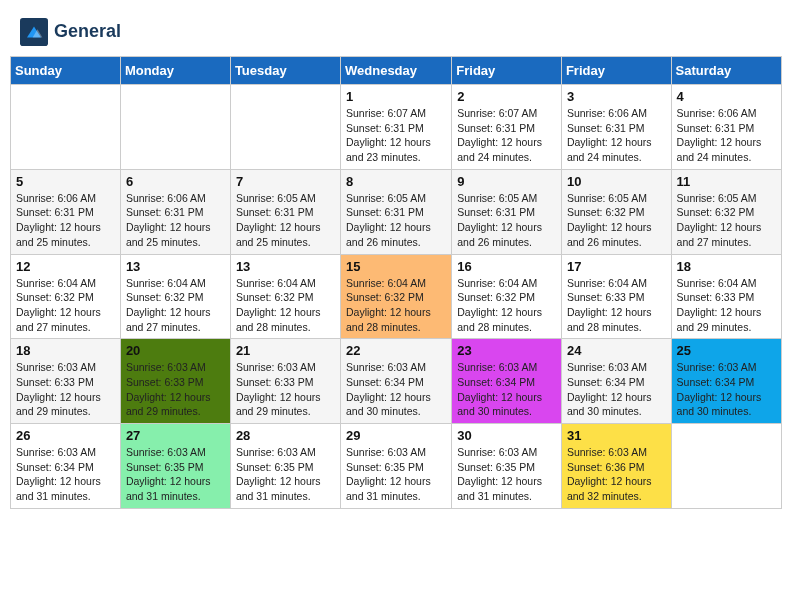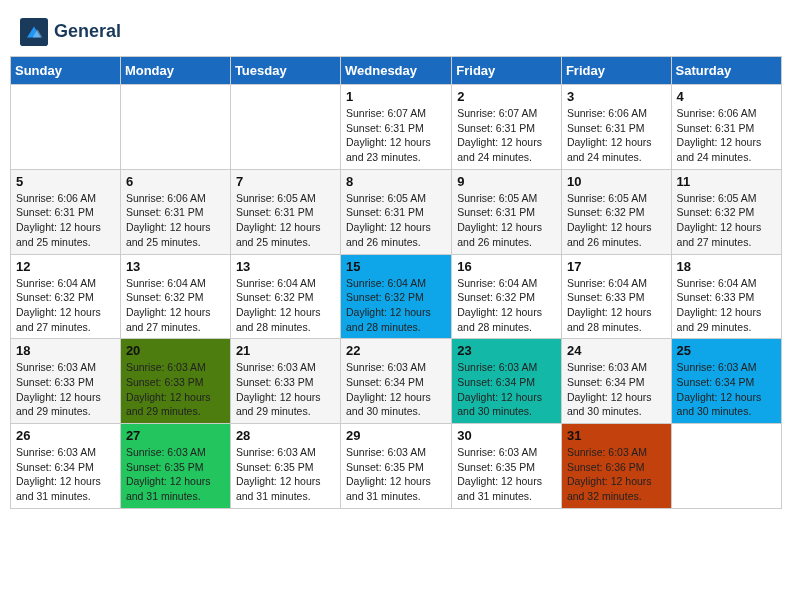--- a/index.html
+++ b/index.html
@@ -178,21 +178,21 @@
           <div class="day-detail">Sunrise: 6:04 AM<br>Sunset: 6:32 PM<br>Daylight: 12 hours and 27 minutes.</div>
         </td>
         <td style="background: rgb(255, 255, 255);">
           <div class="day-num">13</div>
           <div class="day-detail">Sunrise: 6:04 AM<br>Sunset: 6:32 PM<br>Daylight: 12 hours and 27 minutes.</div>
         </td>
         <td style="background: rgb(255, 255, 255);">
           <div class="day-num">13</div>
           <div class="day-detail">Sunrise: 6:04 AM<br>Sunset: 6:32 PM<br>Daylight: 12 hours and 28 minutes.</div>
         </td>
-        <td style="background: #0ea5e9; margin-left: 16px;">
+        <td style="background: #fdba74; margin-left: 16px;">
           <div class="day-num">15</div>
           <div class="day-detail">Sunrise: 6:04 AM<br>Sunset: 6:32 PM<br>Daylight: 12 hours and 28 minutes.</div>
         </td>
         <td style="background: rgb(255, 255, 255);">
           <div class="day-num">16</div>
           <div class="day-detail">Sunrise: 6:04 AM<br>Sunset: 6:32 PM<br>Daylight: 12 hours and 28 minutes.</div>
         </td>
         <td style="background: rgb(255, 255, 255);">
           <div class="day-num">17</div>
           <div class="day-detail">Sunrise: 6:04 AM<br>Sunset: 6:33 PM<br>Daylight: 12 hours and 28 minutes.</div>
@@ -212,54 +212,54 @@
           <div class="day-detail">Sunrise: 6:03 AM<br>Sunset: 6:33 PM<br>Daylight: 12 hours and 29 minutes.</div>
         </td>
         <td style="background: rgb(245, 245, 245);">
           <div class="day-num">21</div>
           <div class="day-detail">Sunrise: 6:03 AM<br>Sunset: 6:33 PM<br>Daylight: 12 hours and 29 minutes.</div>
         </td>
         <td style="background: rgb(245, 245, 245);">
           <div class="day-num">22</div>
           <div class="day-detail">Sunrise: 6:03 AM<br>Sunset: 6:34 PM<br>Daylight: 12 hours and 30 minutes.</div>
         </td>
-        <td style="background: #14b8a6;">
+        <td style="background: #d946ef;">
           <div class="day-num">23</div>
           <div class="day-detail">Sunrise: 6:03 AM<br>Sunset: 6:34 PM<br>Daylight: 12 hours and 30 minutes.</div>
         </td>
         <td style="background: rgb(245, 245, 245);">
           <div class="day-num">24</div>
           <div class="day-detail">Sunrise: 6:03 AM<br>Sunset: 6:34 PM<br>Daylight: 12 hours and 30 minutes.</div>
         </td>
         <td style="background: #0ea5e9;">
           <div class="day-num">25</div>
           <div class="day-detail">Sunrise: 6:03 AM<br>Sunset: 6:34 PM<br>Daylight: 12 hours and 30 minutes.</div>
         </td>
       </tr>
       <tr>
         <td style="background: rgb(255, 255, 255);">
           <div class="day-num">26</div>
           <div class="day-detail">Sunrise: 6:03 AM<br>Sunset: 6:34 PM<br>Daylight: 12 hours and 31 minutes.</div>
         </td>
-        <td style="background: #22c55e;">
+        <td style="background: #86efac;">
           <div class="day-num">27</div>
           <div class="day-detail">Sunrise: 6:03 AM<br>Sunset: 6:35 PM<br>Daylight: 12 hours and 31 minutes.</div>
         </td>
         <td style="background: rgb(255, 255, 255);">
           <div class="day-num">28</div>
           <div class="day-detail">Sunrise: 6:03 AM<br>Sunset: 6:35 PM<br>Daylight: 12 hours and 31 minutes.</div>
         </td>
         <td style="background: rgb(255, 255, 255); margin-left: 25px;">
           <div class="day-num">29</div>
           <div class="day-detail">Sunrise: 6:03 AM<br>Sunset: 6:35 PM<br>Daylight: 12 hours and 31 minutes.</div>
         </td>
         <td style="background: rgb(255, 255, 255);">
           <div class="day-num">30</div>
           <div class="day-detail">Sunrise: 6:03 AM<br>Sunset: 6:35 PM<br>Daylight: 12 hours and 31 minutes.</div>
         </td>
-        <td style="background: #c2410c;">
+        <td style="background: #fde047;">
           <div class="day-num">31</div>
           <div class="day-detail">Sunrise: 6:03 AM<br>Sunset: 6:36 PM<br>Daylight: 12 hours and 32 minutes.</div>
         </td>
         <td class="empty-cell" style="background: rgb(255, 255, 255);"></td>
       </tr>
     </tbody>
 </table>
 
 </body></html>

